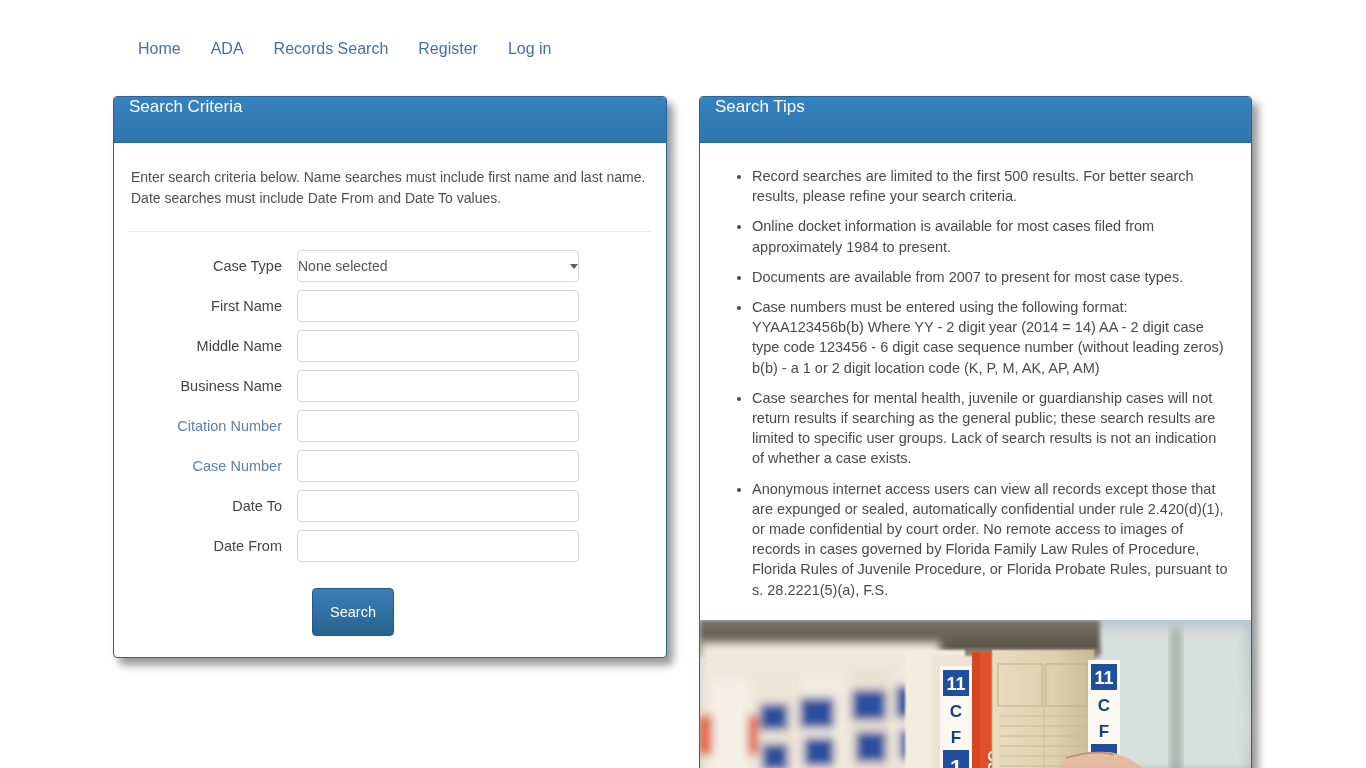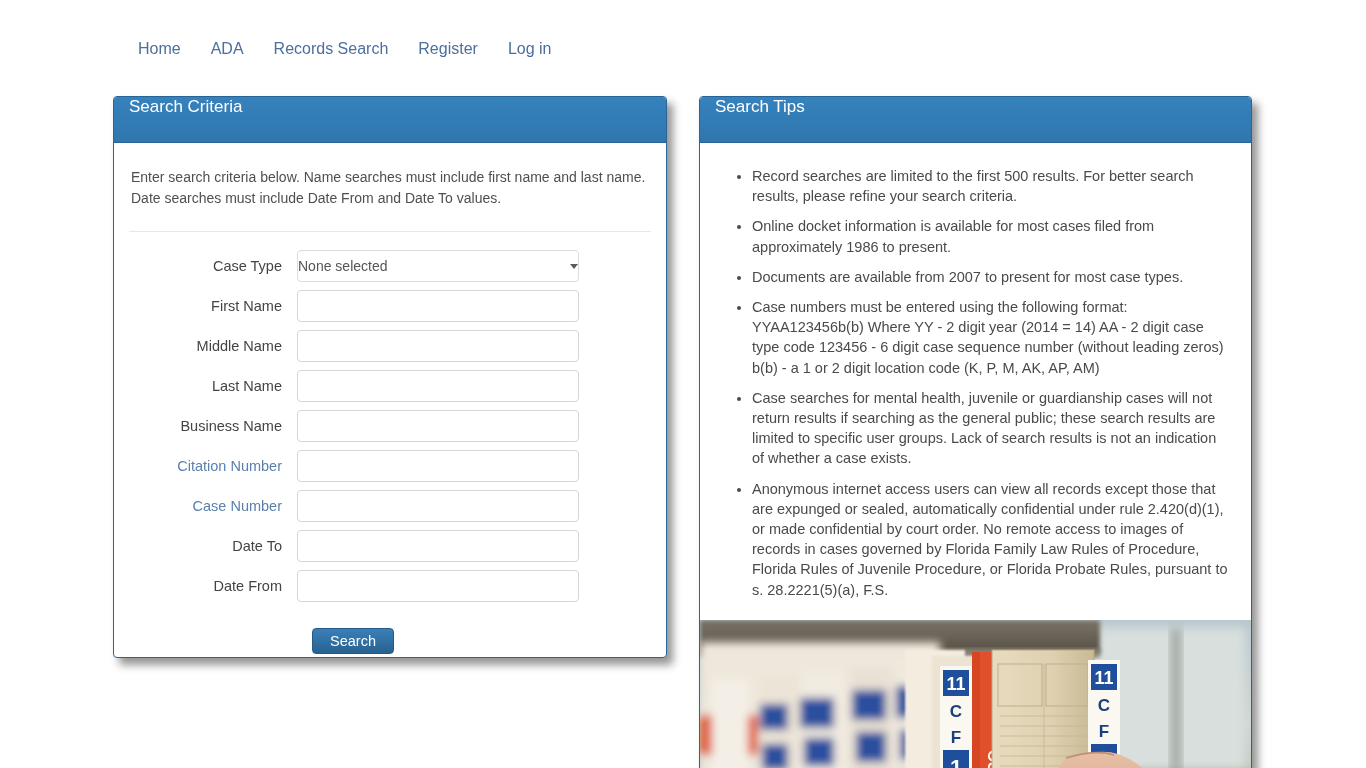--- a/index.html
+++ b/index.html
@@ -123,21 +123,21 @@
   }
   .caret {
     width: 0; height: 0;
     border-left: 4.5px solid transparent;
     border-right: 4.5px solid transparent;
     border-top: 5px solid #5a5a5a;
     display: inline-block;
   }
   .btn-row { margin-top: 26px; padding-left: 183px; }
   .btn-search {
-    width: 82px; height: 26px;
+    width: 82px; height: 48px;
     background: linear-gradient(to bottom, #3a7fb8 0%, #27628f 100%);
     border: 1px solid #245a85;
     border-radius: 4px;
     color: #ffffff;
     font-size: 14.5px;
     cursor: pointer;
     font-family: "Liberation Sans", sans-serif;
   }
 
   
@@ -205,24 +205,20 @@
       <div class="form-row">
         <div class="form-label">First Name</div>
         <input class="form-control" type="text" value="" style="">
       </div>
 
       <div class="form-row">
         <div class="form-label">Middle Name</div>
         <input class="form-control" type="text" value="" style="">
       </div>
 
-      <div class="form-row">
-        <div class="form-label">Last Name</div>
-        <input class="form-control" type="text" value="" style="">
-      </div>
 
       <div class="form-row">
         <div class="form-label">Business Name</div>
         <input class="form-control" type="text" value="" style="">
       </div>
 
       <div class="form-row">
         <div class="form-label link-label">Citation Number</div>
         <input class="form-control" type="text" value="" style="">
       </div>
@@ -250,21 +246,21 @@
   </div>
 </section>
 
 <section class="panel" id="search-tips-panel">
   <div class="panel-heading">
     <h3 class="panel-title">Search Tips</h3>
   </div>
   <div class="panel-body">
     <ul class="tips-list">
       <li>Record searches are limited to the first 500 results. For better search results, please refine your search criteria.</li>
-      <li>Online docket information is available for most cases filed from approximately 1986 to present.</li>
+      <li>Online docket information is available for most cases filed from approximately 1984 to present.</li>
       <li>Documents are available from 2007 to present for most case types.</li>
       <li>Case numbers must be entered using the following format: YYAA123456b(b) Where YY - 2 digit year (2014 = 14) AA - 2 digit case type code 123456 - 6 digit case sequence number (without leading zeros) b(b) - a 1 or 2 digit location code (K, P, M, AK, AP, AM)</li>
       <li>Case searches for mental health, juvenile or guardianship cases will not return results if searching as the general public; these search results are limited to specific user groups. Lack of search results is not an indication of whether a case exists.</li>
       <li>Anonymous internet access users can view all records except those that are expunged or sealed, automatically confidential under rule 2.420(d)(1), or made confidential by court order. No remote access to images of records in cases governed by Florida Family Law Rules of Procedure, Florida Rules of Juvenile Procedure, or Florida Probate Rules, pursuant to s. 28.2221(5)(a), F.S.</li>
     </ul>
   </div>
 
   <figure class="tips-photo">
     <svg class="photo-svg" viewBox="0 0 551 230" preserveAspectRatio="none" aria-hidden="true">
       <defs>

